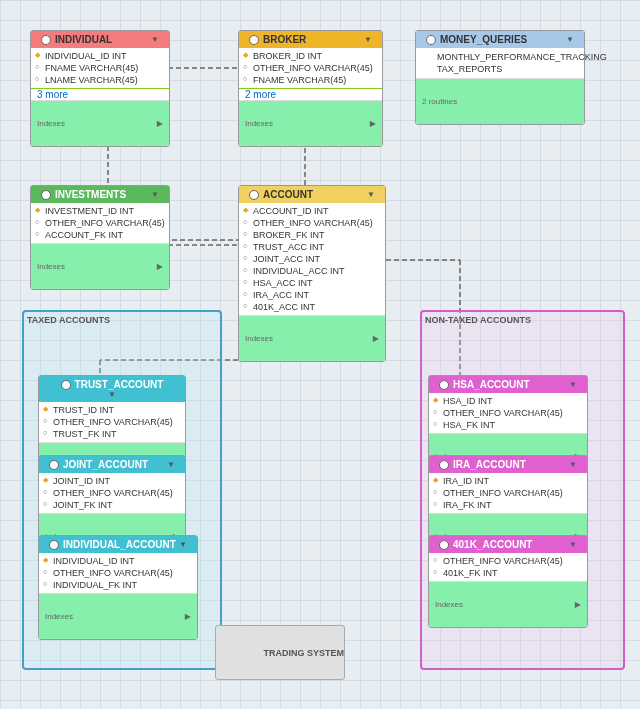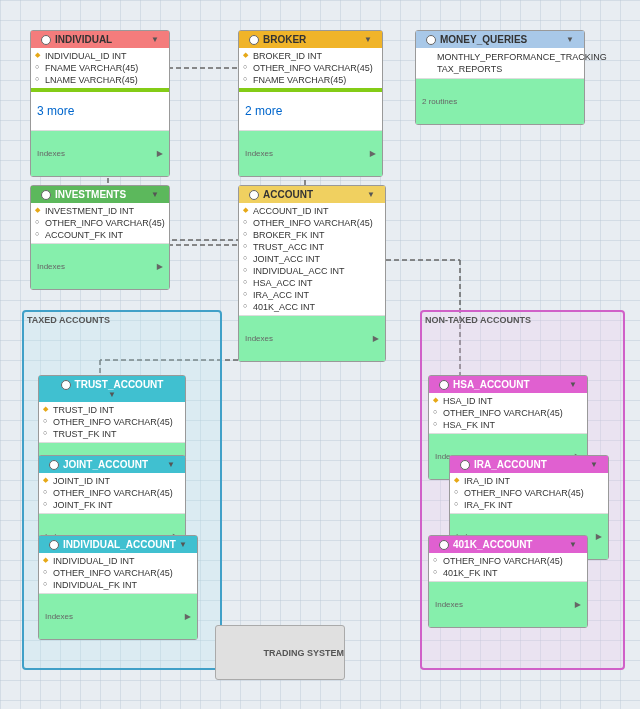--- a/index.html
+++ b/index.html
@@ -77,24 +77,24 @@
       color: #555;
     }
 
     .table-field.pk::before {
       content: '◆';
       color: #e6a817;
       font-size: 7px;
     }
 
     .table-footer {
-      padding: 12px 6px;
-      font-size: 12px;
+      padding: 0 6px;
+      font-size: 10px;
       color: #0066cc;
-      border-top: 4px solid #84cc16;
+      border-top: 1px solid #84cc16;
       cursor: pointer;
     }
 
     .indexes-row {
       padding: 18px 6px;
       font-size: 8px;
       color: #666;
       background: #86efac;
       border-top: 1px solid #ddd;
       display: flex;
@@ -391,21 +391,21 @@
     <div class="table-field pk">HSA_ID INT</div>
     <div class="table-field">OTHER_INFO VARCHAR(45)</div>
     <div class="table-field">HSA_FK INT</div>
   </div>
   <div class="indexes-row">
     <span>Indexes</span>
     <span>▶</span>
   </div>
 </div>
 
-<div class="table-card card-ira" style="left:428px; top:455px; width:160px;margin-left:21px;">
+<div class="table-card card-ira" style="left:428px; top:455px; width:160px;">
   <div class="table-header">
     <div class="header-left">
       <span class="header-icon"></span>
       <span>IRA_ACCOUNT</span>
     </div>
     <span class="dropdown-arrow">▼</span>
   </div>
   <div class="table-body">
     <div class="table-field pk">IRA_ID INT</div>
     <div class="table-field">OTHER_INFO VARCHAR(45)</div>

